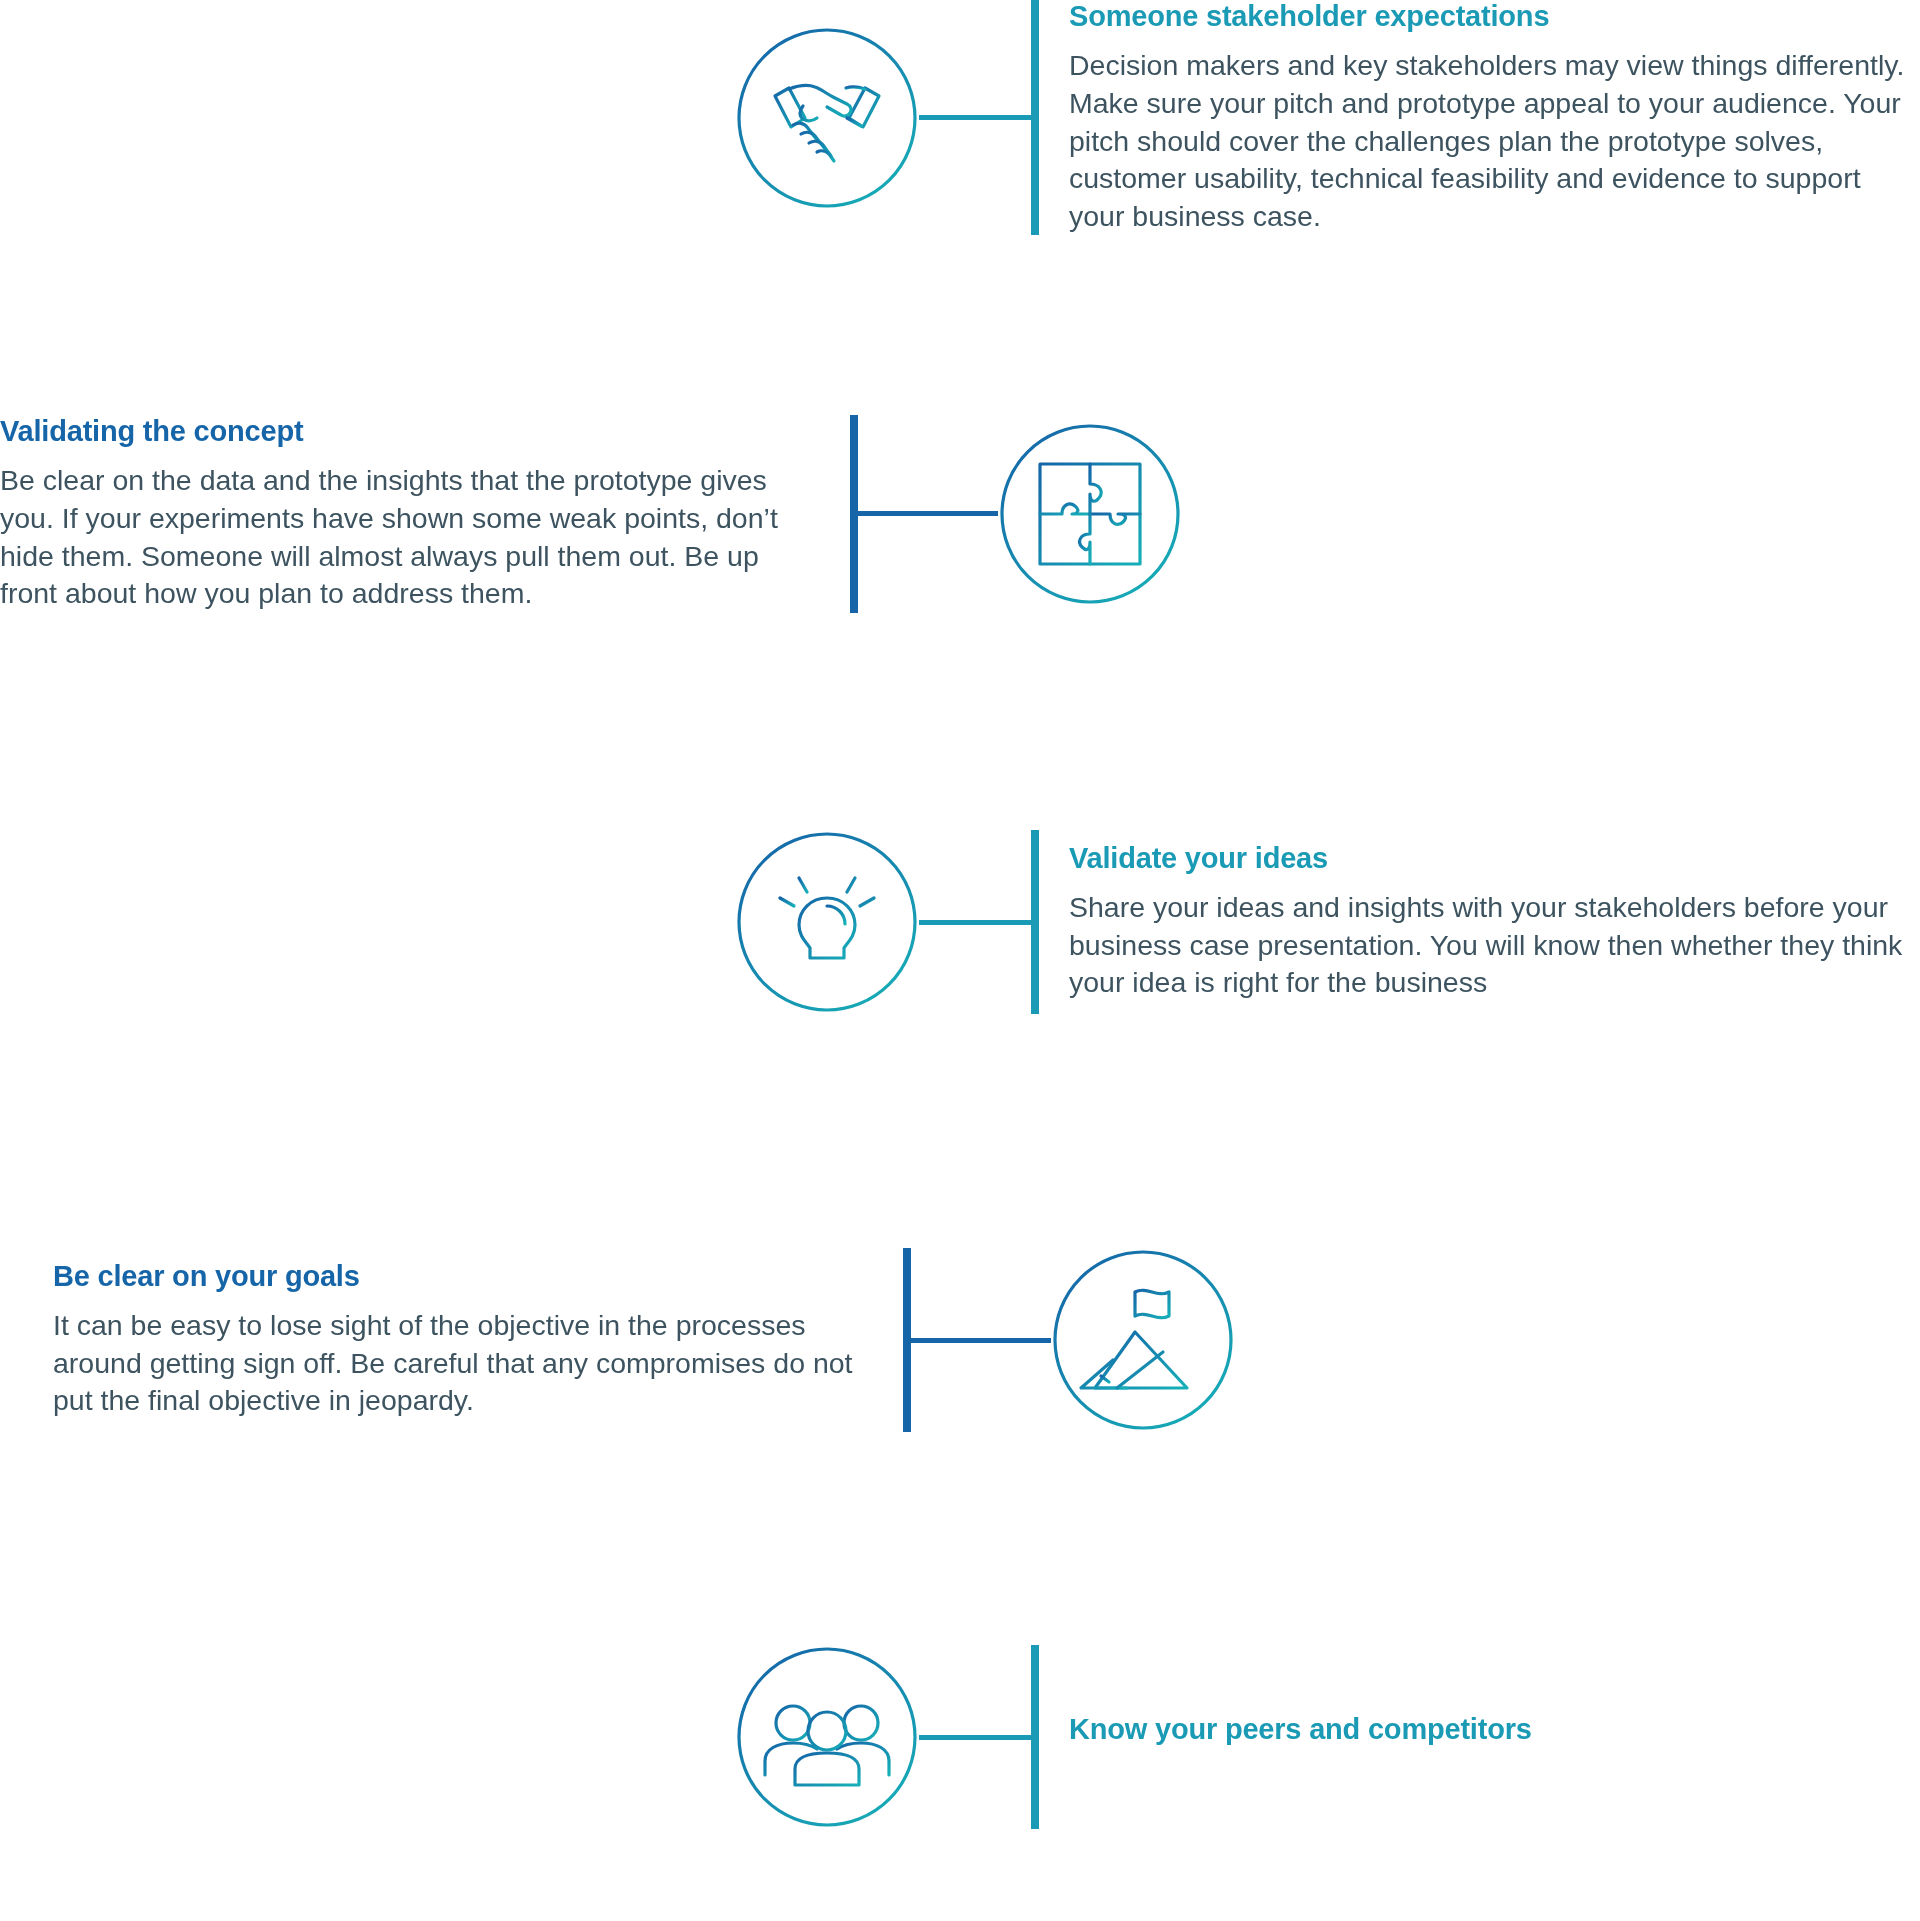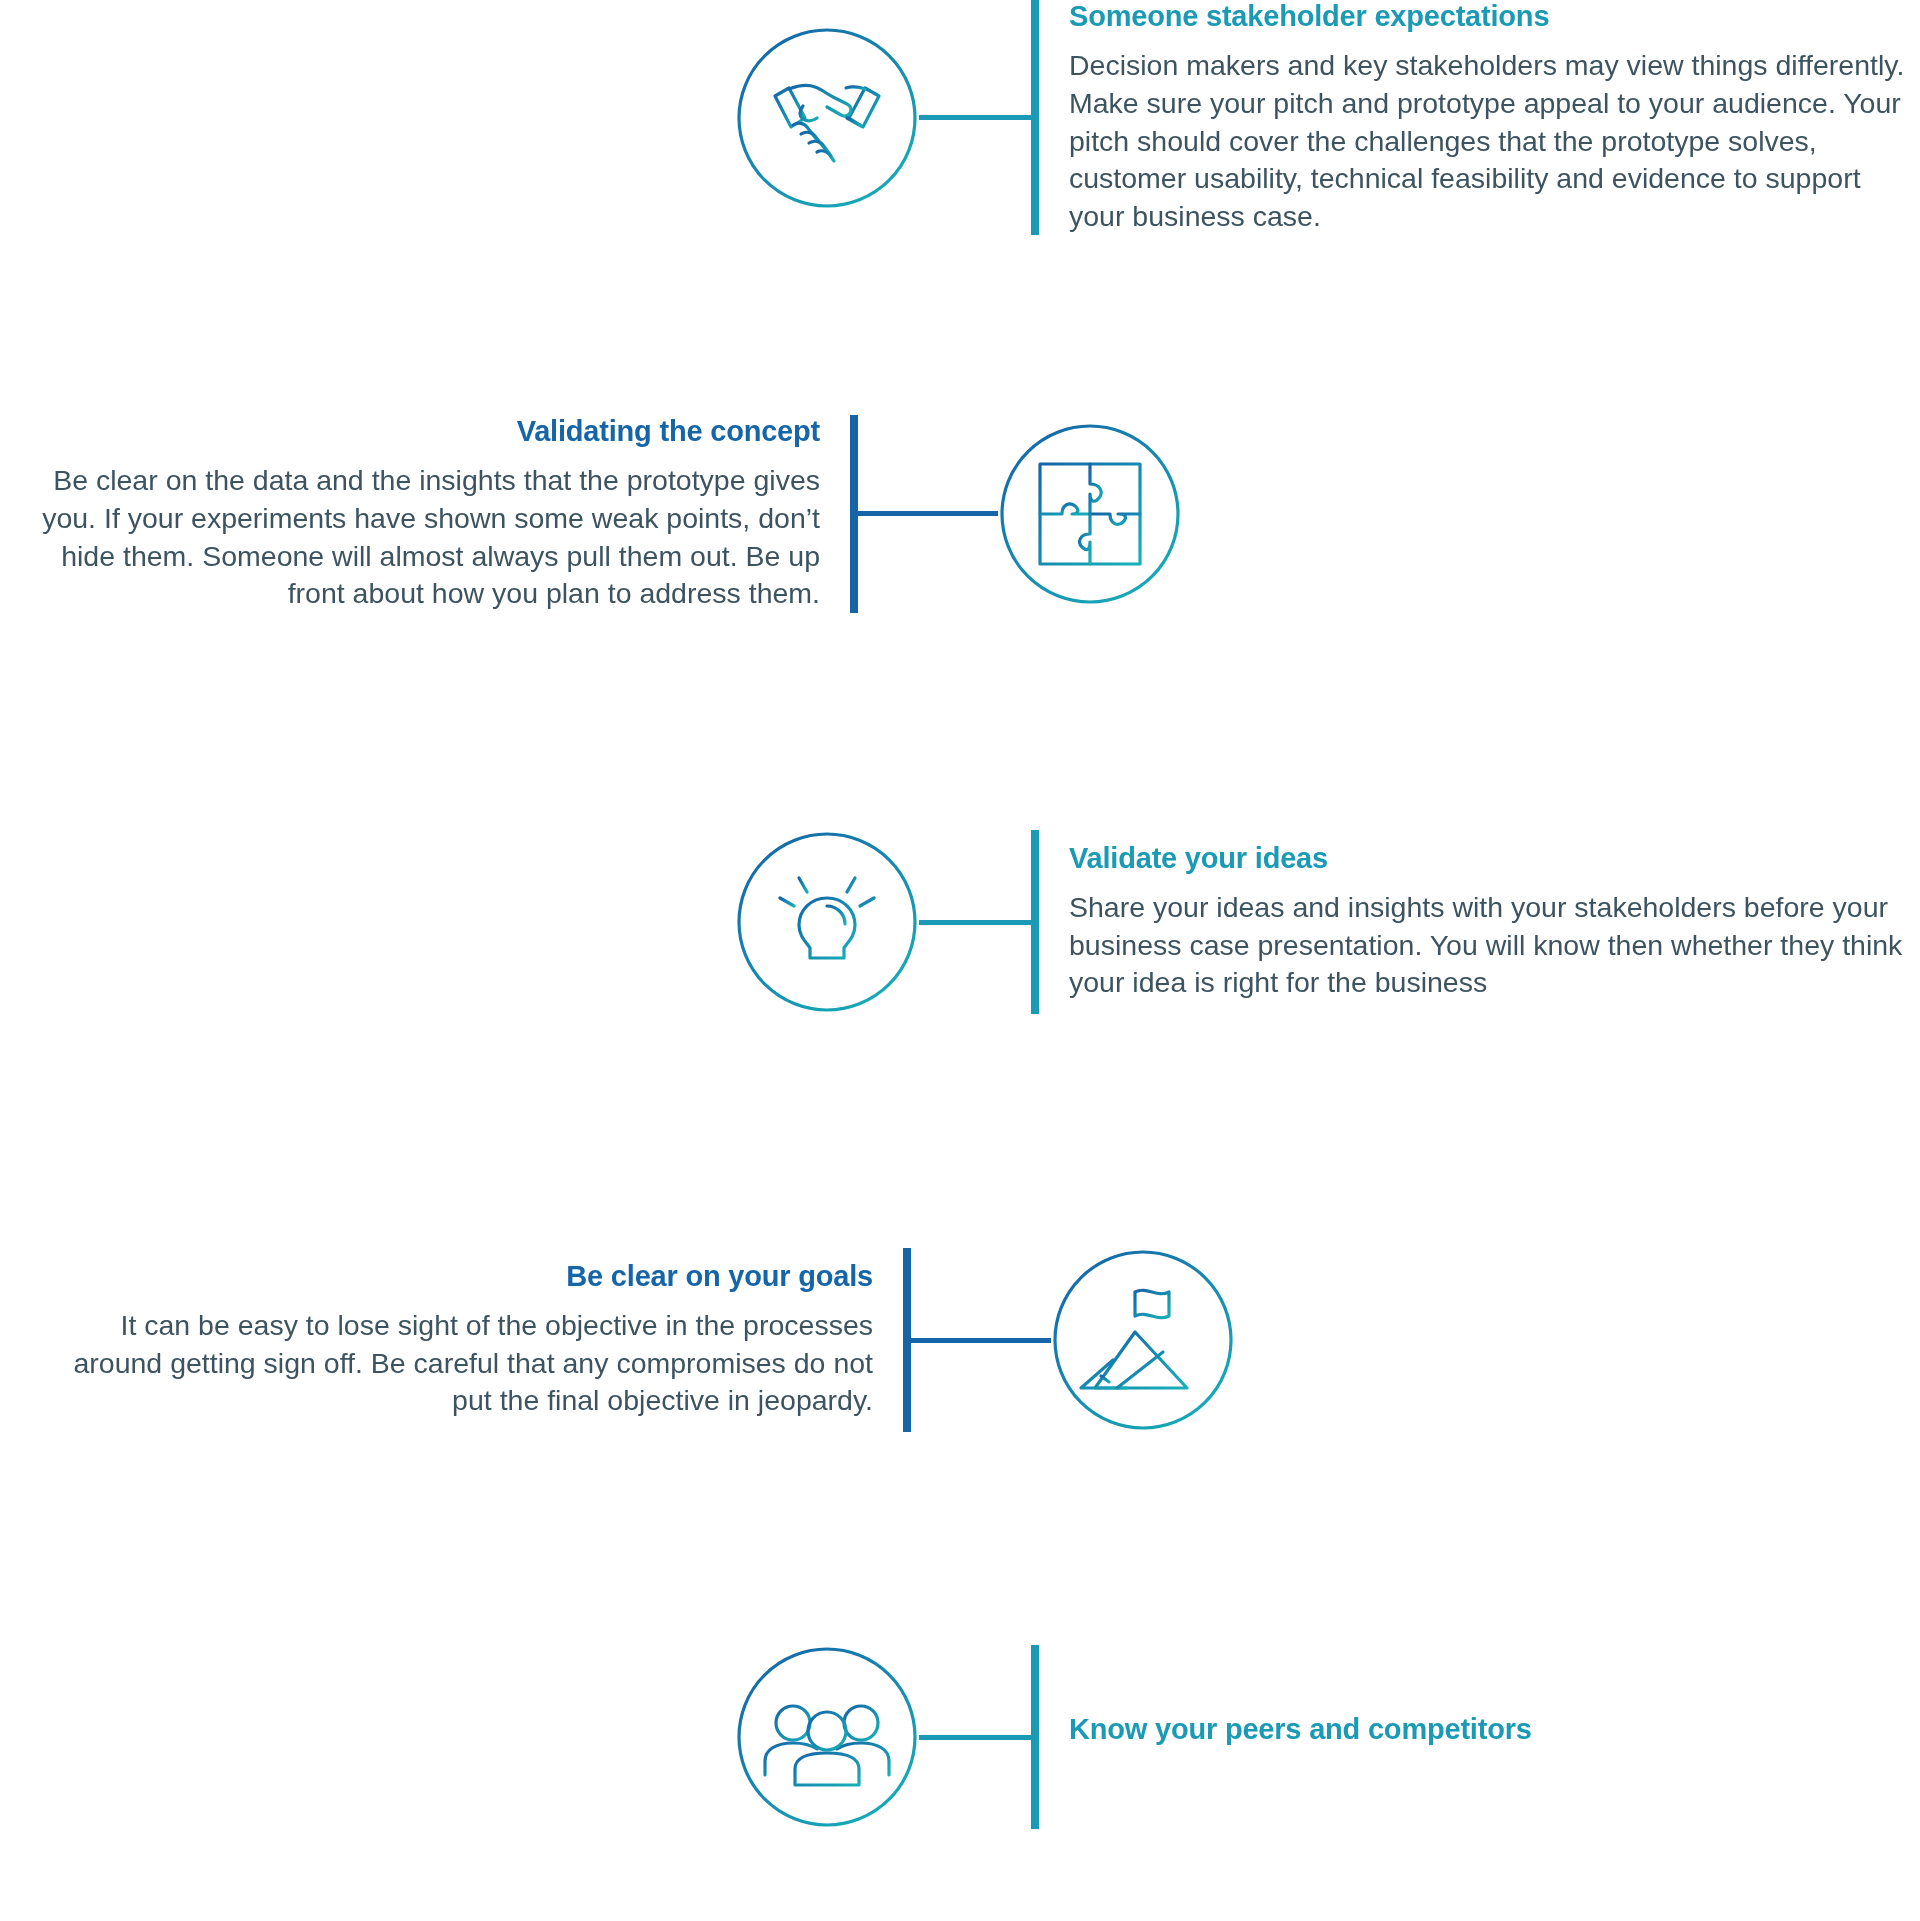--- a/index.html
+++ b/index.html
@@ -70,21 +70,21 @@
     background: #1a9ab5;
     align-self: stretch;
   }
   .accent-bar.dark { background: #1565a8; }
 
   
   .textblock {
     box-sizing: border-box;
   }
   .textblock.right { padding-left: 30px; text-align: left; }
-  .textblock.left  { padding-right: 30px; text-align: right; }
+  .textblock.left  { padding-right: 30px; text-align: left; }
 
   .heading {
     font-size: 29px;
     font-weight: bold;
     letter-spacing: -0.2px;
     margin: 0 0 14px 0;
     line-height: 1.15;
   }
   .heading.teal { color: #1a9ab5; }
   .heading.dark { color: #1565a8; }
@@ -149,21 +149,21 @@
           <path d="M74 117 C79 114 85 115 88 119 L96 130"></path>
           <path d="M82 126 C86 124 91 125 94 128 L99 135"></path>
           <path d="M112 92 L126 100"></path>
         </g>
       </svg>
     </div>
     <div class="connector"></div>
     <div class="accent-bar"></div>
     <div class="textblock right">
       <h2 class="heading teal">Someone stakeholder expectations</h2>
-      <p class="body">Decision makers and key stakeholders may view things differently. Make sure your pitch and prototype appeal to your audience. Your pitch should cover the challenges that the prototype solves, customer usability, technical feasibility and evidence to support your business case.</p>
+      <p class="body">Decision makers and key stakeholders may view things differently. Make sure your pitch and prototype appeal to your audience. Your pitch should cover the challenges plan the prototype solves, customer usability, technical feasibility and evidence to support your business case.</p>
     </div>
   </div>
 
   <div class="row left" id="row-2">
     <div class="textblock left">
       <h2 class="heading dark">Validating the concept</h2>
       <p class="body">Be clear on the data and the insights that the prototype gives you. If your experiments have shown some weak points, don’t hide them. Someone will almost always pull them out. Be up front about how you plan to address them.</p>
     </div>
     <div class="accent-bar dark"></div>
     <div class="connector dark"></div>

